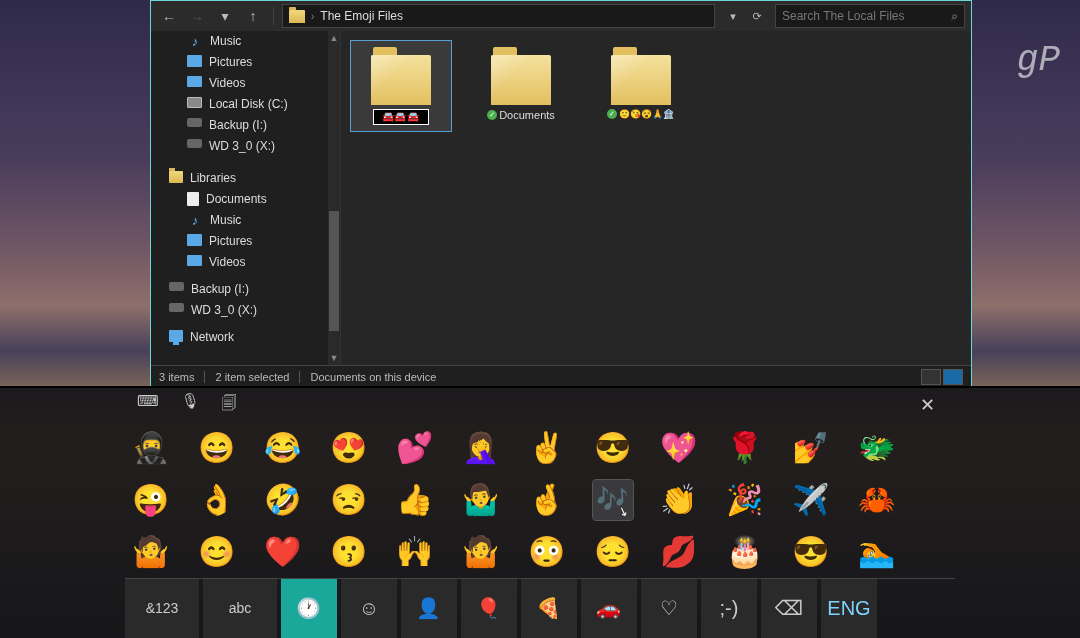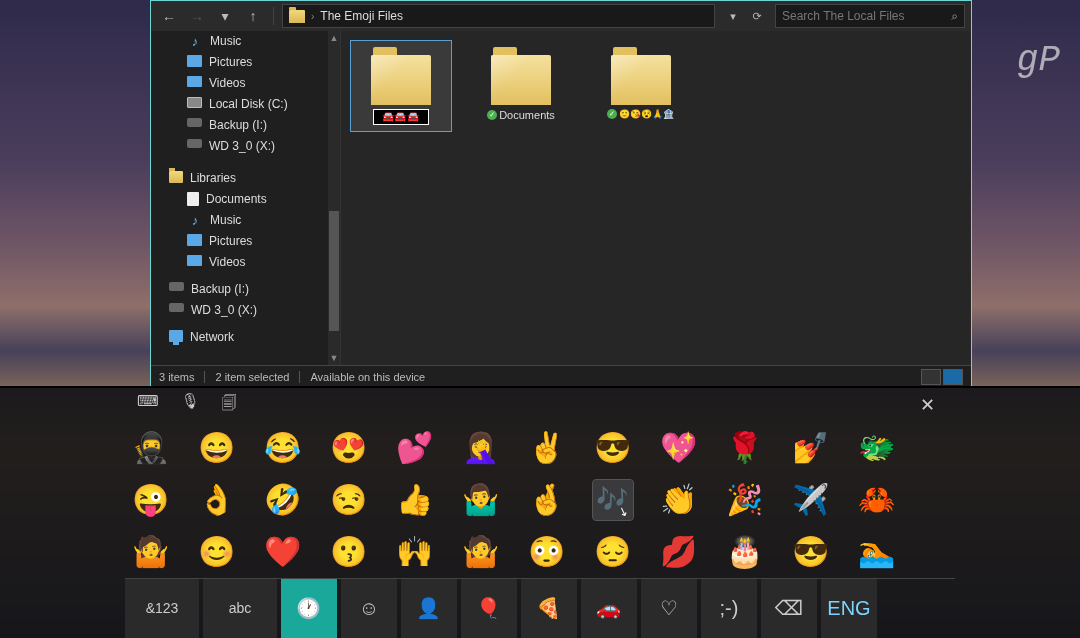--- a/index.html
+++ b/index.html
@@ -224,21 +224,21 @@
             <span style="font-size:9px">🙂😘😵🙏🏦</span>
           </div>
       </div>
     </div>
   </div>
 
   <div class="statusbar">
     <div class="status-left">
       <span>3 items</span>
       <span>2 item selected</span>
-      <span>Available on this device</span>
+      <span>Documents on this device</span>
     </div>
     <div class="view-btns">
       <div class="view-btn"></div>
       <div class="view-btn active"></div>
     </div>
   </div>
 </div>
 
 <div class="osk">
   <div class="osk-inner">

